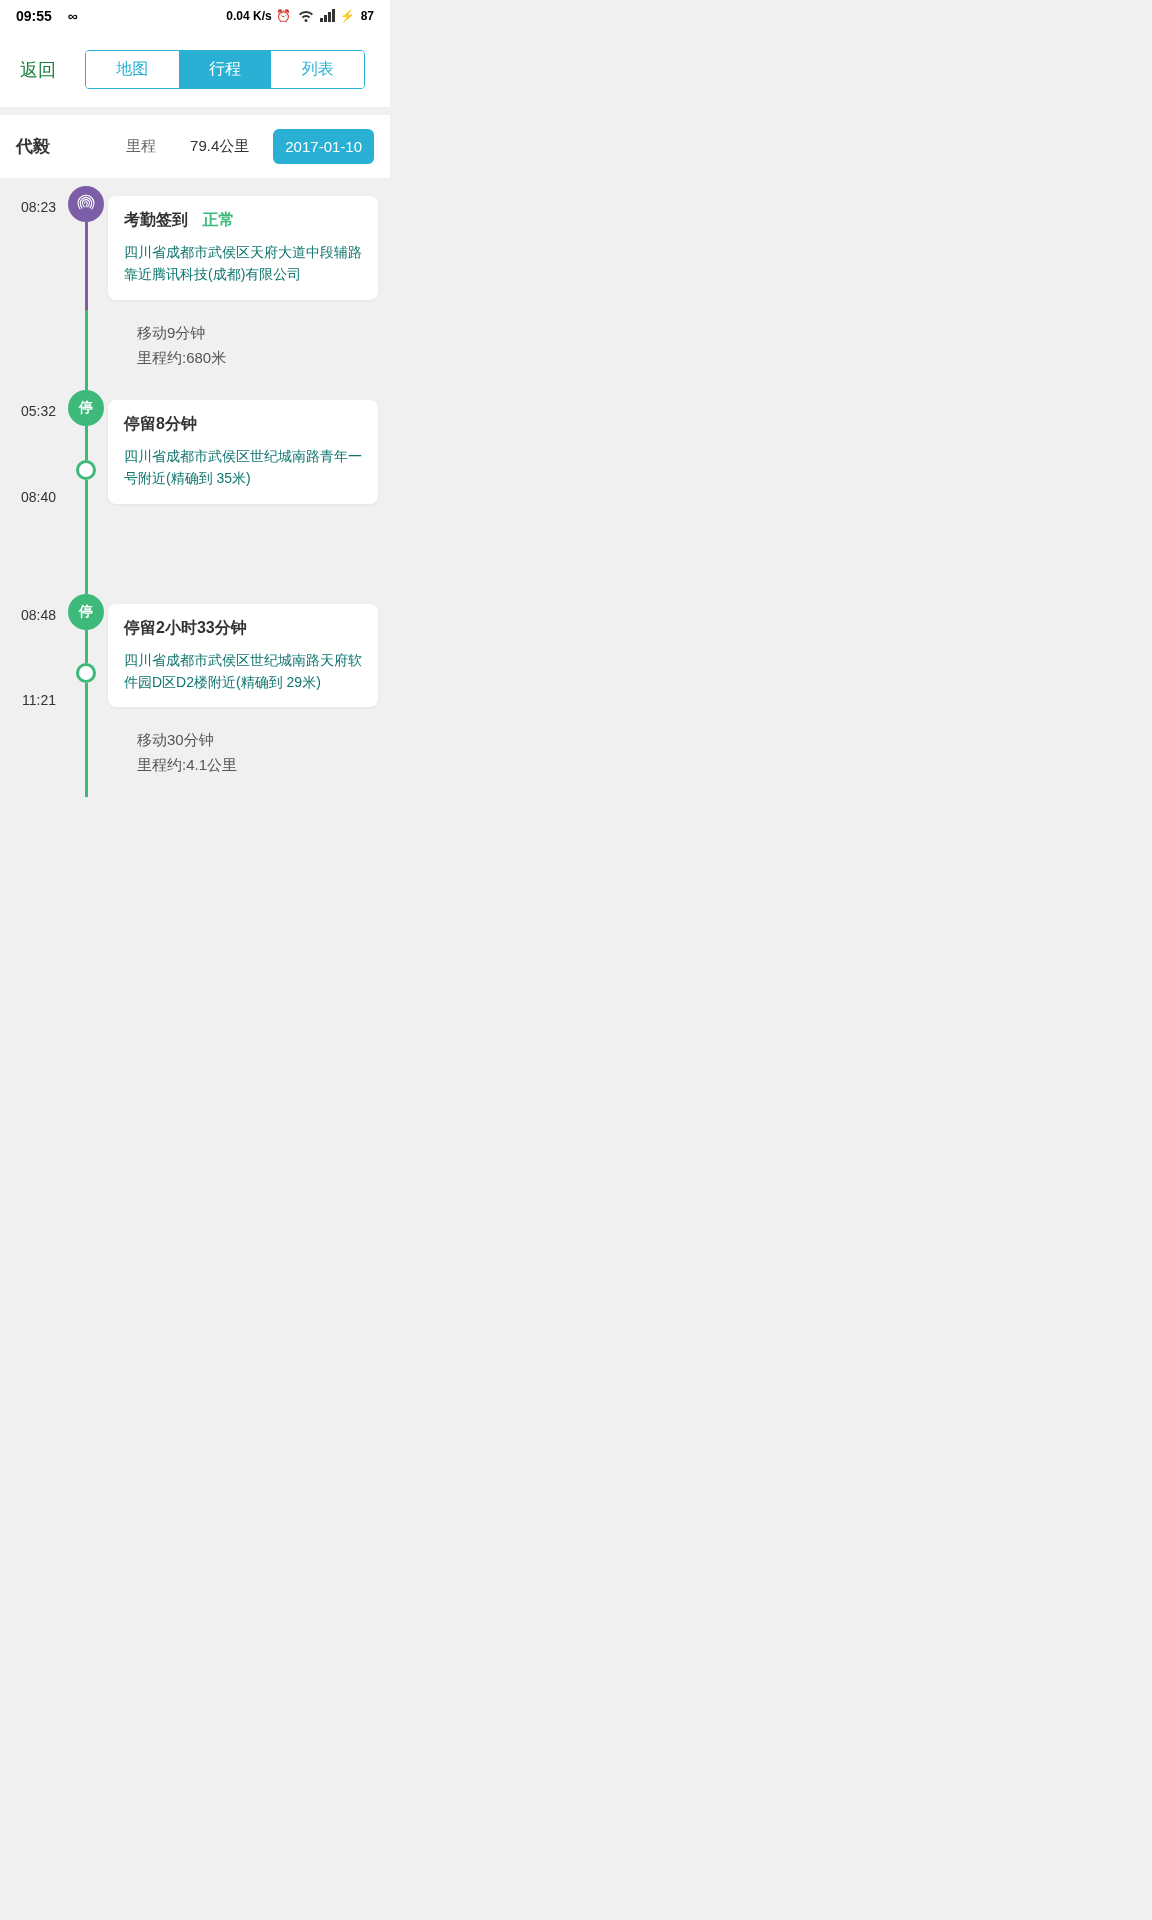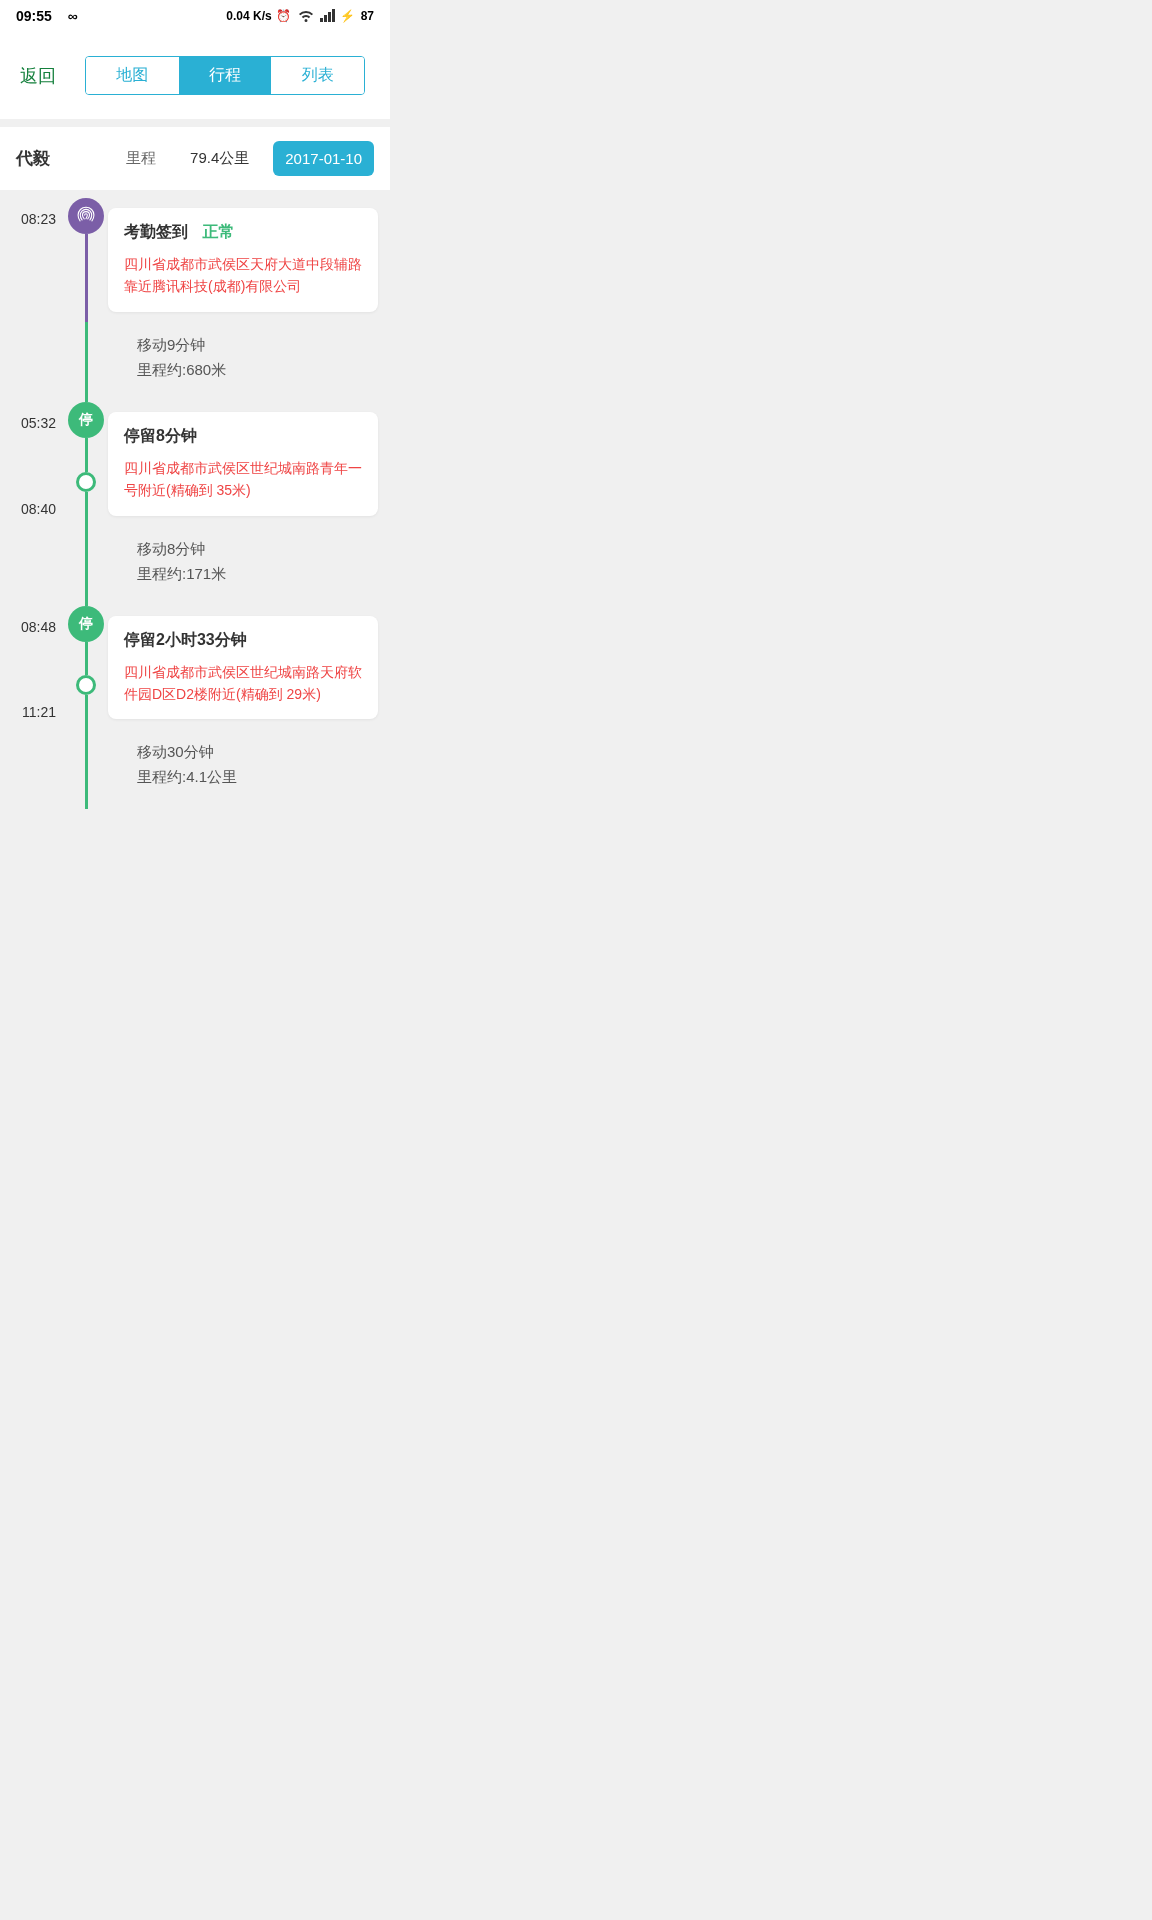--- a/index.html
+++ b/index.html
@@ -41,21 +41,21 @@
       cursor: pointer;
       padding: 4px 8px;
     }
     .nav-tabs {
       display: flex;
       border: 1.5px solid #2ab0d4;
       border-radius: 4px;
       overflow: hidden;
       flex: 1;
       max-width: 280px;
-      margin: 16px auto;
+      margin: 10px auto;
     }
     .nav-tab {
       flex: 1;
       text-align: center;
       padding: 8px 0;
       font-size: 16px;
       cursor: pointer;
       color: #2ab0d4;
       background: #fff;
     }
@@ -181,21 +181,21 @@
     }
     .card-title {
       font-size: 16px;
       color: #333;
       font-weight: 700;
       margin-bottom: 10px;
     }
     .card-title .status-normal { color: #3dba7a; margin-left: 10px; }
     .card-address {
       font-size: 14px;
-      color: #ef4444;
+      color: #0f766e;
       line-height: 1.6;
     }
 
     
     .move-info {
       flex: 1;
       padding: 14px 16px;
     }
     .move-line {
       font-size: 15px;
@@ -304,24 +304,20 @@
       <div class="card-title">停留8分钟</div>
       <div class="card-address">四川省成都市武侯区世纪城南路青年一号附近(精确到 35米)</div>
     </div>
   </div>
 
   <div class="timeline-item">
     <div class="time-col"></div>
     <div class="connector-col">
       <div class="connector-line green" style="min-height:80px;"></div>
     </div>
-    <div class="move-info">
-      <div class="move-line">移动8分钟</div>
-      <div class="move-line">里程约:171米</div>
-    </div>
   </div>
 
   <div class="timeline-item">
     <div class="time-col">
       <span class="time-label">08:48</span>
       <span class="time-label-bottom">11:21</span>
     </div>
     <div class="connector-col">
       <div class="connector-dot green">停</div>
       <div class="connector-line green"></div>

